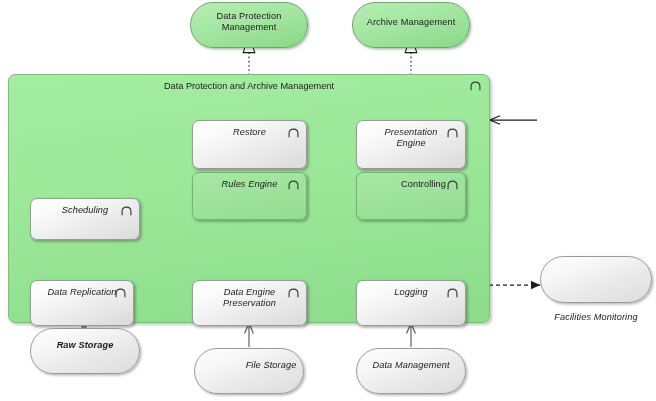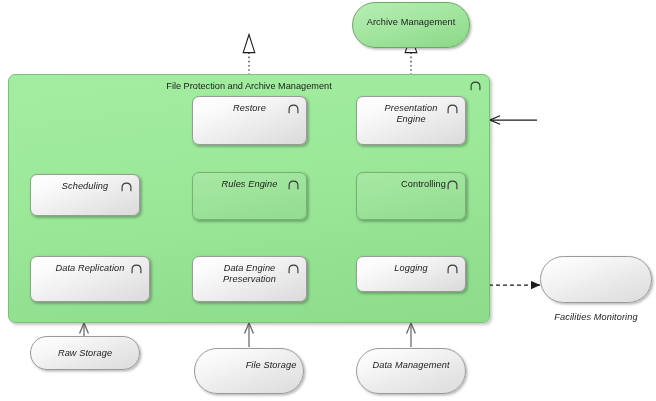--- a/index.html
+++ b/index.html
@@ -74,20 +74,21 @@
   
   .comp {
     position: absolute;
     border: 1px solid #9a9a9a;
     border-radius: 7px;
     box-sizing: border-box;
     box-shadow: 1.5px 1.5px 2.5px rgba(0,0,0,0.26);
   }
   .comp.grey {
     background: linear-gradient(158deg, #ffffff 0%, #fbfbfb 22%, #ececec 58%, #dadada 100%);
+    margin-top: 24px;
   }
   .comp.green {
     background: linear-gradient(168deg, #a8e8a5 0%, #9fe49c 40%, #93dc90 100%);
     border-color: #76b274;
   }
 
   .group-title {
     position: absolute;
     left: 0; right: 0;
     text-align: center;
@@ -160,28 +161,32 @@
 
     <g>
       <line x1="249" y1="347" x2="249" y2="323" stroke="#6e6e6e" stroke-width="1.3" marker-end="url(#mk-open-grey)"></line>
     </g>
 
     <g>
       <line x1="411" y1="347" x2="411" y2="323" stroke="#6e6e6e" stroke-width="1.3" marker-end="url(#mk-open-grey)"></line>
     </g>
   </svg>
 
+  <div class="stadium green" style="left:190px; top:2px; width:118px; height:46px;">
+    <div class="lbl" style="top:8px;">Data Protection
+Management</div>
+  </div>
 
   <div class="stadium green" style="left:352px; top:2px; width:118px; height:46px;">
     <div class="lbl" style="top:14px;">Archive Management</div>
   </div>
 
   <div class="group" style="left:8px; top:74px; width:482px; height:249px;">
 
-    <div class="group-title" style="top:6px;">File Protection and Archive Management</div>
+    <div class="group-title" style="top:6px;">Data Protection and Archive Management</div>
 
     <svg class="cicon" style="right:8px; top:6px;" viewBox="0 0 11 10">
       <path d="M1.1,9.2 L1.1,5.2 Q1.1,1.1 5.5,1.1 Q9.9,1.1 9.9,5.2 L9.9,9.2" fill="none" stroke="#3a3a3a" stroke-width="1.15"></path>
     </svg>
   </div>
 
   <div class="comp grey" style="left:192px; top:96px; width:115px; height:49px;">
     <div class="lbl ital" style="top:6px;">Restore</div>
     <svg class="cicon" style="right:7px; top:7px;" viewBox="0 0 11 10">
       <path d="M1.1,9.2 L1.1,5.2 Q1.1,1.1 5.5,1.1 Q9.9,1.1 9.9,5.2 L9.9,9.2" fill="none" stroke="#3a3a3a" stroke-width="1.15"></path>
@@ -210,48 +215,48 @@
     </svg>
   </div>
 
   <div class="comp green" style="left:356px; top:172px; width:110px; height:48px;">
     <div class="lbl" style="top:6px;padding-left:25px;">Controlling</div>
     <svg class="cicon" style="right:7px; top:7px;" viewBox="0 0 11 10">
       <path d="M1.1,9.2 L1.1,5.2 Q1.1,1.1 5.5,1.1 Q9.9,1.1 9.9,5.2 L9.9,9.2" fill="none" stroke="#3a3a3a" stroke-width="1.15"></path>
     </svg>
   </div>
 
-  <div class="comp grey" style="left:30px; top:256px; width:120px; height:46px;">
+  <div class="comp grey" style="left:30px; top:256px; width:104px; height:46px;">
     <div class="lbl ital" style="top:6px;">Data Replication</div>
     <svg class="cicon" style="right:7px; top:7px;" viewBox="0 0 11 10">
       <path d="M1.1,9.2 L1.1,5.2 Q1.1,1.1 5.5,1.1 Q9.9,1.1 9.9,5.2 L9.9,9.2" fill="none" stroke="#3a3a3a" stroke-width="1.15"></path>
     </svg>
   </div>
 
   <div class="comp grey" style="left:192px; top:256px; width:115px; height:46px;">
     <div class="lbl ital" style="top:6px;">Data Engine
 Preservation</div>
     <svg class="cicon" style="right:7px; top:7px;" viewBox="0 0 11 10">
       <path d="M1.1,9.2 L1.1,5.2 Q1.1,1.1 5.5,1.1 Q9.9,1.1 9.9,5.2 L9.9,9.2" fill="none" stroke="#3a3a3a" stroke-width="1.15"></path>
     </svg>
   </div>
 
-  <div class="comp grey" style="left:356px; top:256px; width:110px; height:36px;">
+  <div class="comp grey" style="left:356px; top:256px; width:110px; height:46px;">
     <div class="lbl ital" style="top:6px;">Logging</div>
     <svg class="cicon" style="right:7px; top:7px;" viewBox="0 0 11 10">
       <path d="M1.1,9.2 L1.1,5.2 Q1.1,1.1 5.5,1.1 Q9.9,1.1 9.9,5.2 L9.9,9.2" fill="none" stroke="#3a3a3a" stroke-width="1.15"></path>
     </svg>
   </div>
 
 
   <div class="stadium grey" style="left:540px; top:256px; width:112px; height:47px;">
     <div class="lbl ital" style="top:11px;margin-top:44px;">Facilities Monitoring</div>
   </div>
 
-  <div class="stadium grey" style="left:30px; top:336px; width:110px; height:34px;">
+  <div class="stadium grey" style="left:30px; top:328px; width:110px; height:46px;font-weight:bold;">
     <div class="lbl ital" style="top:11px;">Raw Storage</div>
   </div>
 
   <div class="stadium grey" style="left:194px; top:348px; width:110px; height:46px;">
     <div class="lbl ital" style="top:11px;padding-left:44px;">File Storage</div>
   </div>
 
   <div class="stadium grey" style="left:356px; top:348px; width:110px; height:46px;">
     <div class="lbl ital" style="top:11px;">Data Management</div>
   </div>

